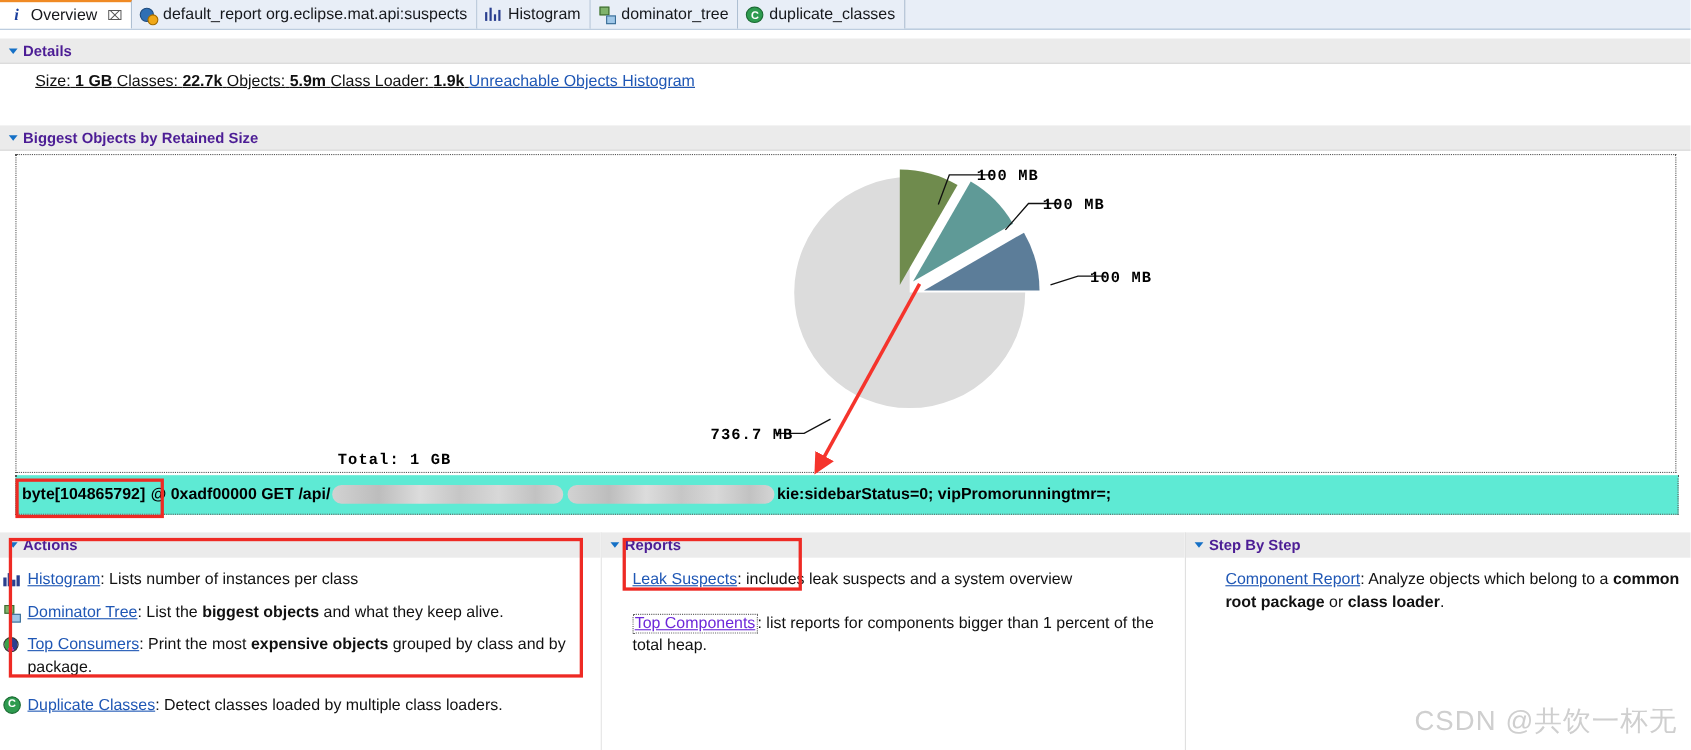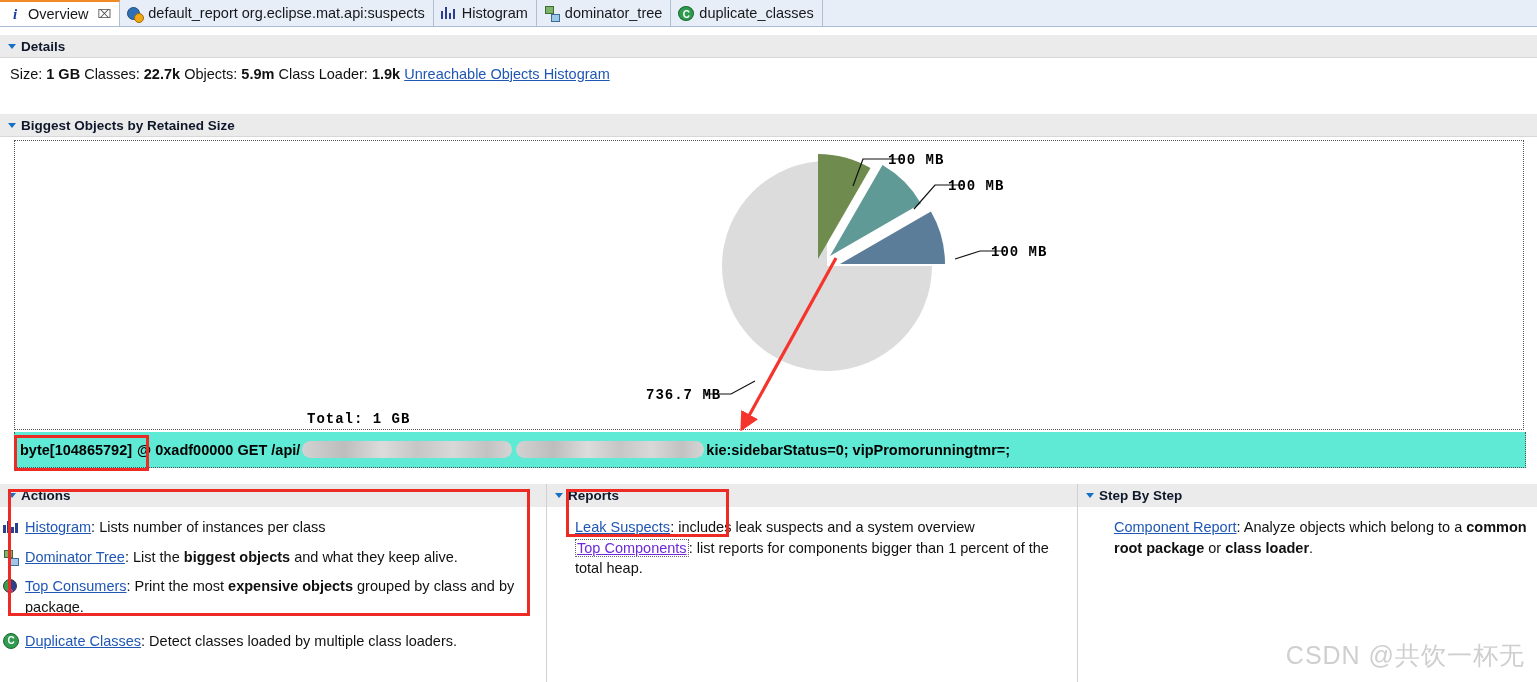--- a/index.html
+++ b/index.html
@@ -115,38 +115,39 @@
   }
 
   
   .sec-head {
     background: #ebebeb;
     height: 23px;
     display: flex;
     align-items: center;
     gap: 5px;
     padding-left: 8px;
-    color: #0f172a;
+    color: #4c1d95;
     font-weight: bold;
     font-size: 13.5px;
     border-bottom: 1px solid #d7d7d7;
   }
   .twisty {
     width: 0; height: 0;
     border-left: 4.5px solid transparent;
     border-right: 4.5px solid transparent;
     border-top: 5px solid #1570c6;
     display: inline-block;
   }
 
   
   .details-body {
-    padding: 8px 0 6px 10px;
+    padding: 8px 0 6px 32px;
     font-size: 14.5px;
     color: #111;
+    text-decoration: underline;
   }
   .details-body b { font-weight: bold; }
   .link {
     color: #1f57b5;
     text-decoration: underline;
     cursor: pointer;
   }
 
   
   .chart-wrap {
@@ -420,21 +421,21 @@
     </div>
 
     <div class="panel-sep"></div>
 
     <div class="panel" style="width:530px">
       <div class="sec-head">
         <span class="twisty"></span>
         <span>Reports</span>
       </div>
       <div class="panel-body" style="padding-left:28px">
-        <div class="rep-row" style="margin-bottom:0">
+        <div class="rep-row" style="margin-bottom:19px">
           <span class="link">Leak Suspects</span><span>: includes leak suspects and a system overview</span>
         </div>
         <div class="rep-row">
           <span class="dotted-link">Top Components</span><span>: list reports for components bigger than 1 percent of the total heap.</span>
         </div>
       </div>
     </div>
 
     <div class="panel-sep"></div>
 

